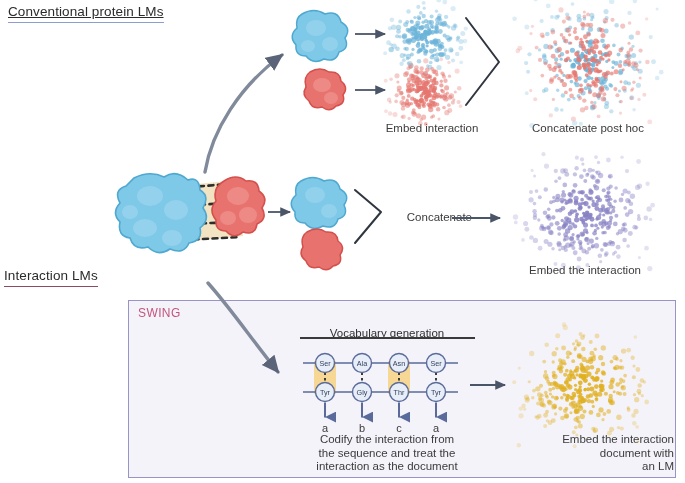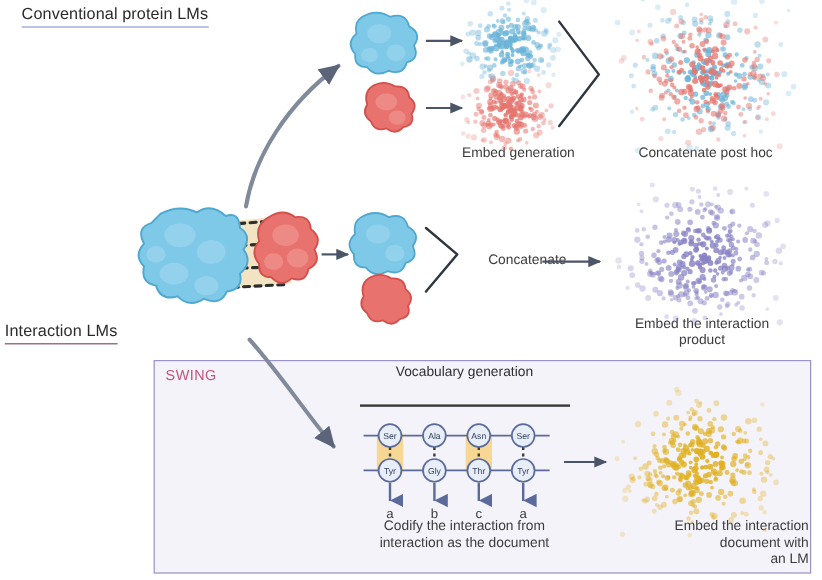--- a/index.html
+++ b/index.html
@@ -1,55 +1,55 @@
 <!DOCTYPE html>
 <html><head>
 <meta charset="utf-8">
 <style>
   html,body{margin:0;padding:0;background:#ffffff;}
   body{width:685px;height:483px;position:relative;overflow:hidden;
        font-family:"Liberation Sans","DejaVu Sans",sans-serif;color:#3a3a3a;}
   .abs{position:absolute;}
   .sec-label{font-size:13.5px;color:#2b2b2b;letter-spacing:.1px;
              padding-bottom:3px;white-space:nowrap;}
-  #conventional-label{left:18px;top:4px;border-bottom:1.6px solid #8f9ccf;}
+  #conventional-label{left:8px;top:4px;border-bottom:1.6px solid #8f9ccf;text-decoration:underline;}
   #interaction-label{left:4px;top:268px;border-bottom:1.6px solid #8e4a63;}
   .caption{font-size:11.5px;color:#3c3c3c;text-align:center;line-height:13.5px;}
   #swing-panel{left:128px;top:300px;width:548px;height:178px;
                background:#f5f3fa;border:1px solid #9a93c8;box-sizing:border-box;}
   #swing-title{left:138px;top:306px;font-size:12px;color:#c2547e;letter-spacing:.4px;}
-  #vocab-title{left:312px;top:304px;width:150px;text-align:center;font-size:11.5px;color:#2f2f2f;}
+  #vocab-title{left:312px;top:327px;width:150px;text-align:center;font-size:11.5px;color:#2f2f2f;}
   #vocab-rule{left:300px;top:337px;width:175px;height:1.6px;background:#3a3a3a;}
   svg{display:block;}
 </style>
 </head>
 <body>
 
 <div class="abs sec-label" id="conventional-label">Conventional protein LMs</div>
 
 <div class="abs sec-label" id="interaction-label">Interaction LMs</div>
 
 <div class="abs" id="swing-panel"></div>
 <div class="abs" id="swing-title">SWING</div>
 <div class="abs" id="vocab-title">Vocabulary generation</div>
 <div class="abs" id="vocab-rule"></div>
 
-<div class="abs caption" style="left:370px;top:122px;width:124px;">Embed generation</div>
+<div class="abs caption" style="left:370px;top:122px;width:124px;">Embed interaction</div>
 
 <div class="abs caption" style="left:512px;top:122px;width:152px;">Concatenate post hoc</div>
 
 <div class="abs caption" style="left:382px;top:211px;width:90px;text-align:right;">Concatenate</div>
 
 <div class="abs caption" style="left:496px;top:264px;width:178px;">
   <div>Embed the interaction</div>
-  <div>product</div>
 </div>
 
 <div class="abs caption" style="left:292px;top:433px;width:190px;">
   <div>Codify the interaction from</div>
+  <div>the sequence and treat the</div>
   <div>interaction as the document</div>
 </div>
 
 <div class="abs caption" style="left:496px;top:433px;width:178px;text-align:right;">
   <div>Embed the interaction</div>
   <div>document with</div>
   <div>an LM</div>
 </div>
 
 <svg class="abs" id="canvas" style="left:0;top:0;" width="685" height="483" viewBox="0 0 685 483">

